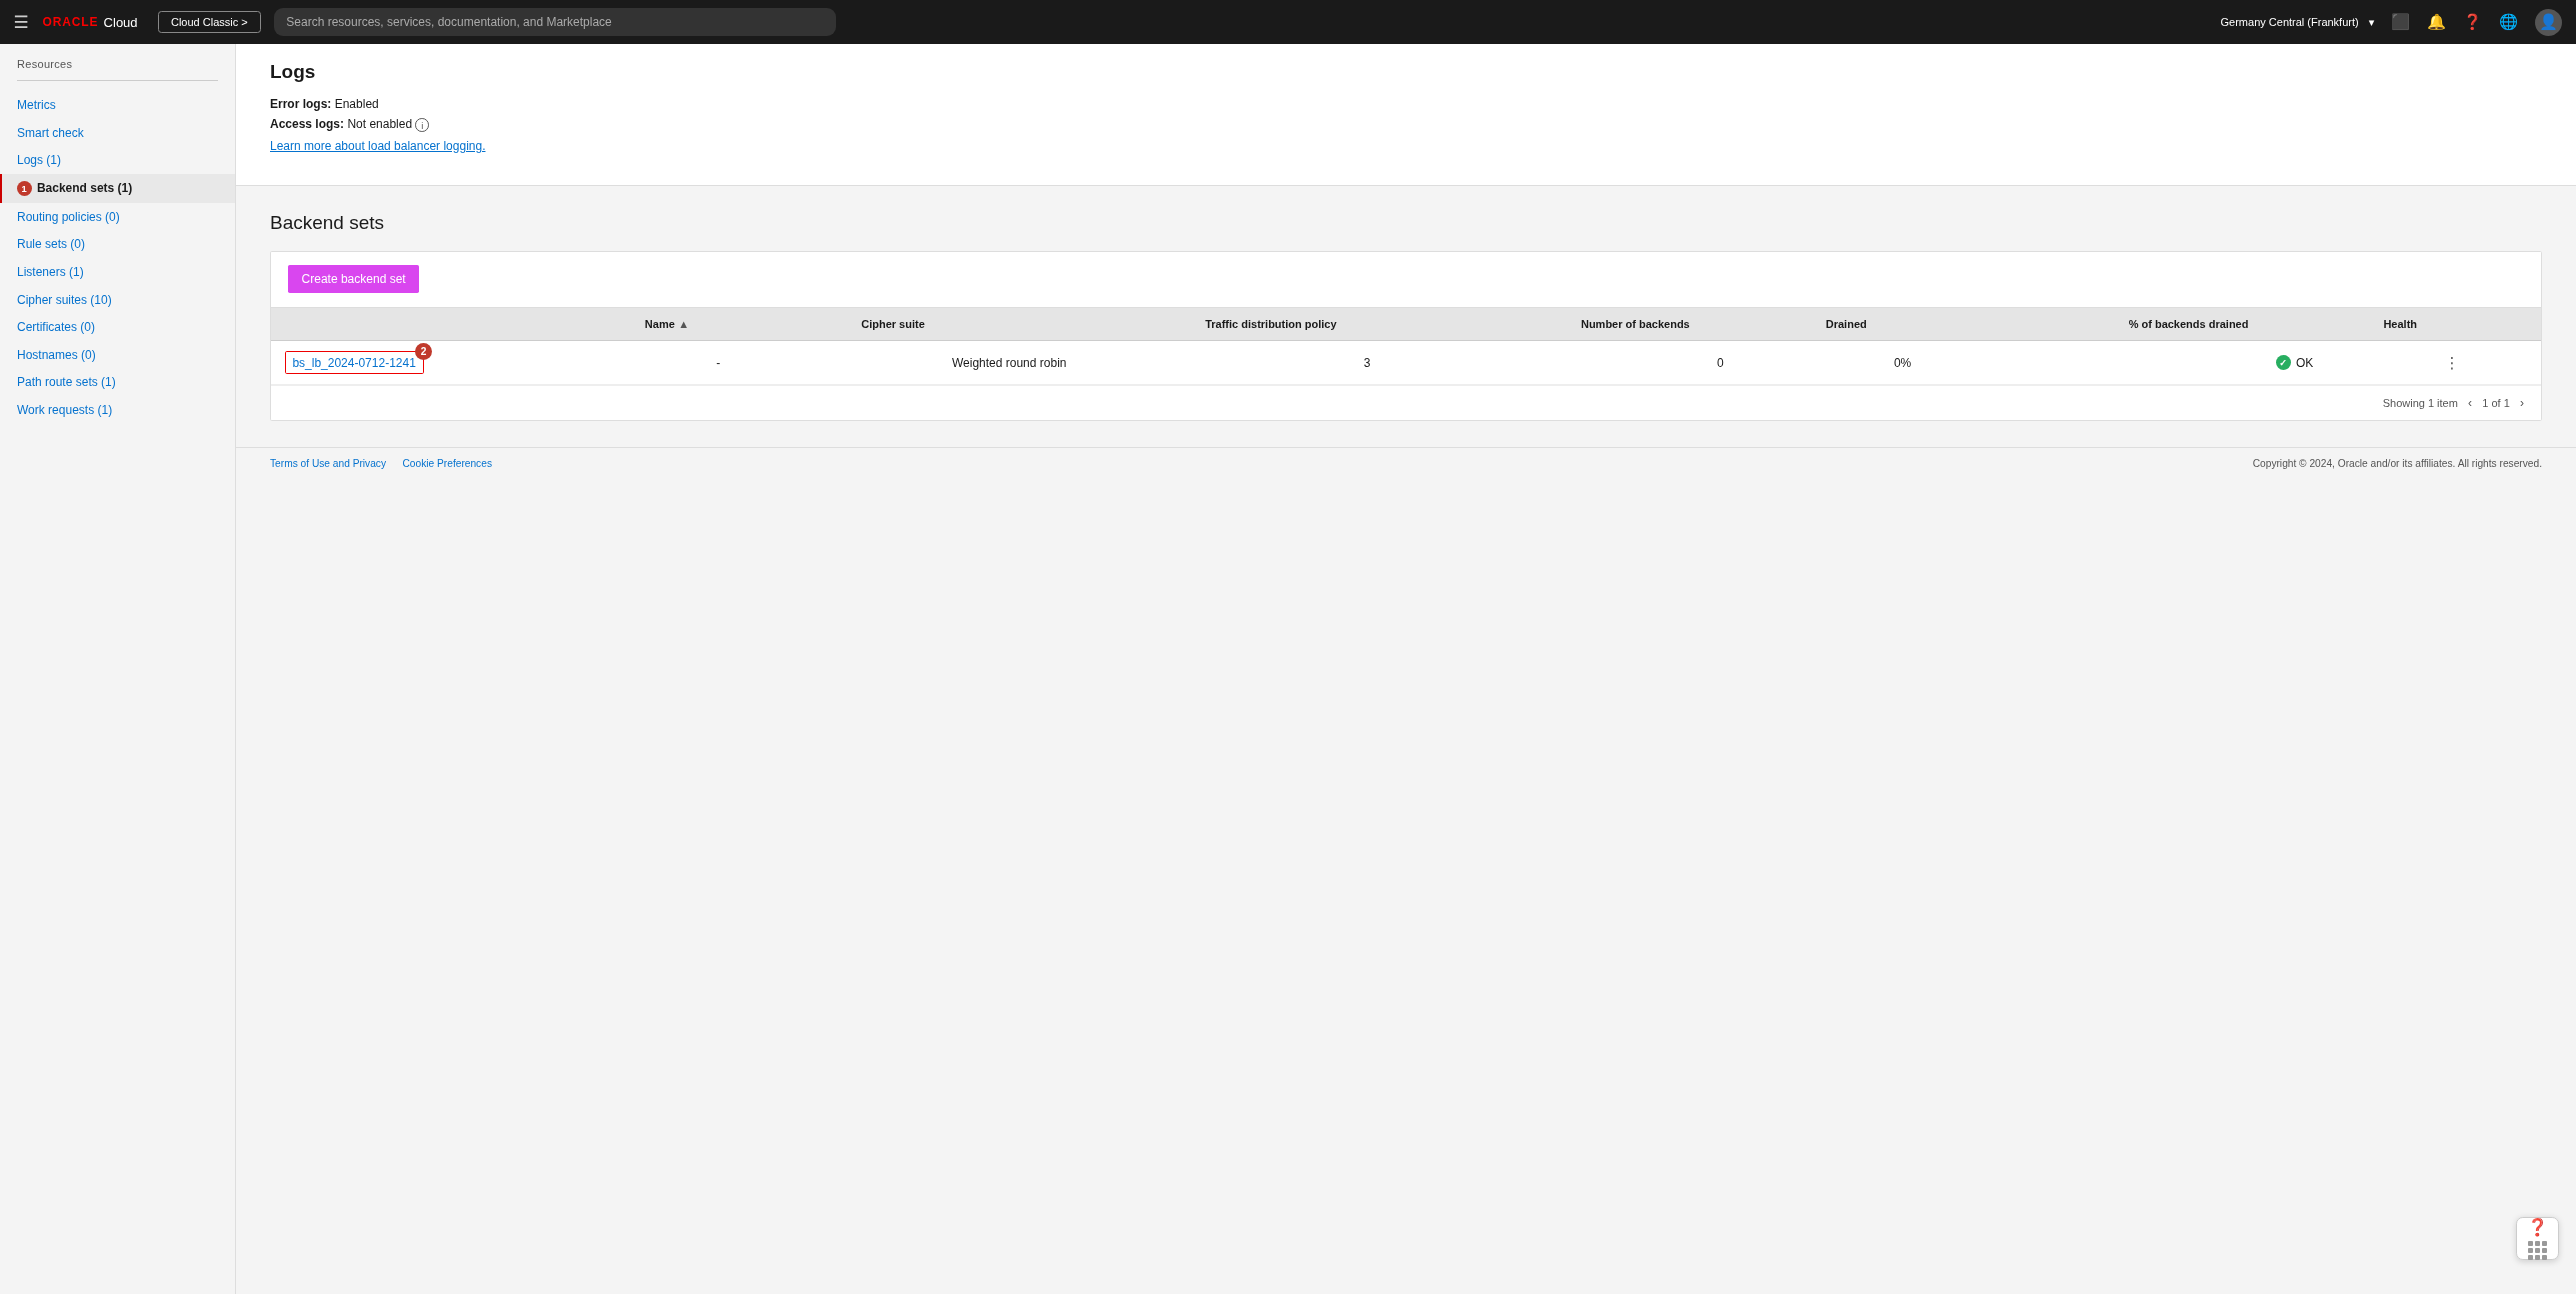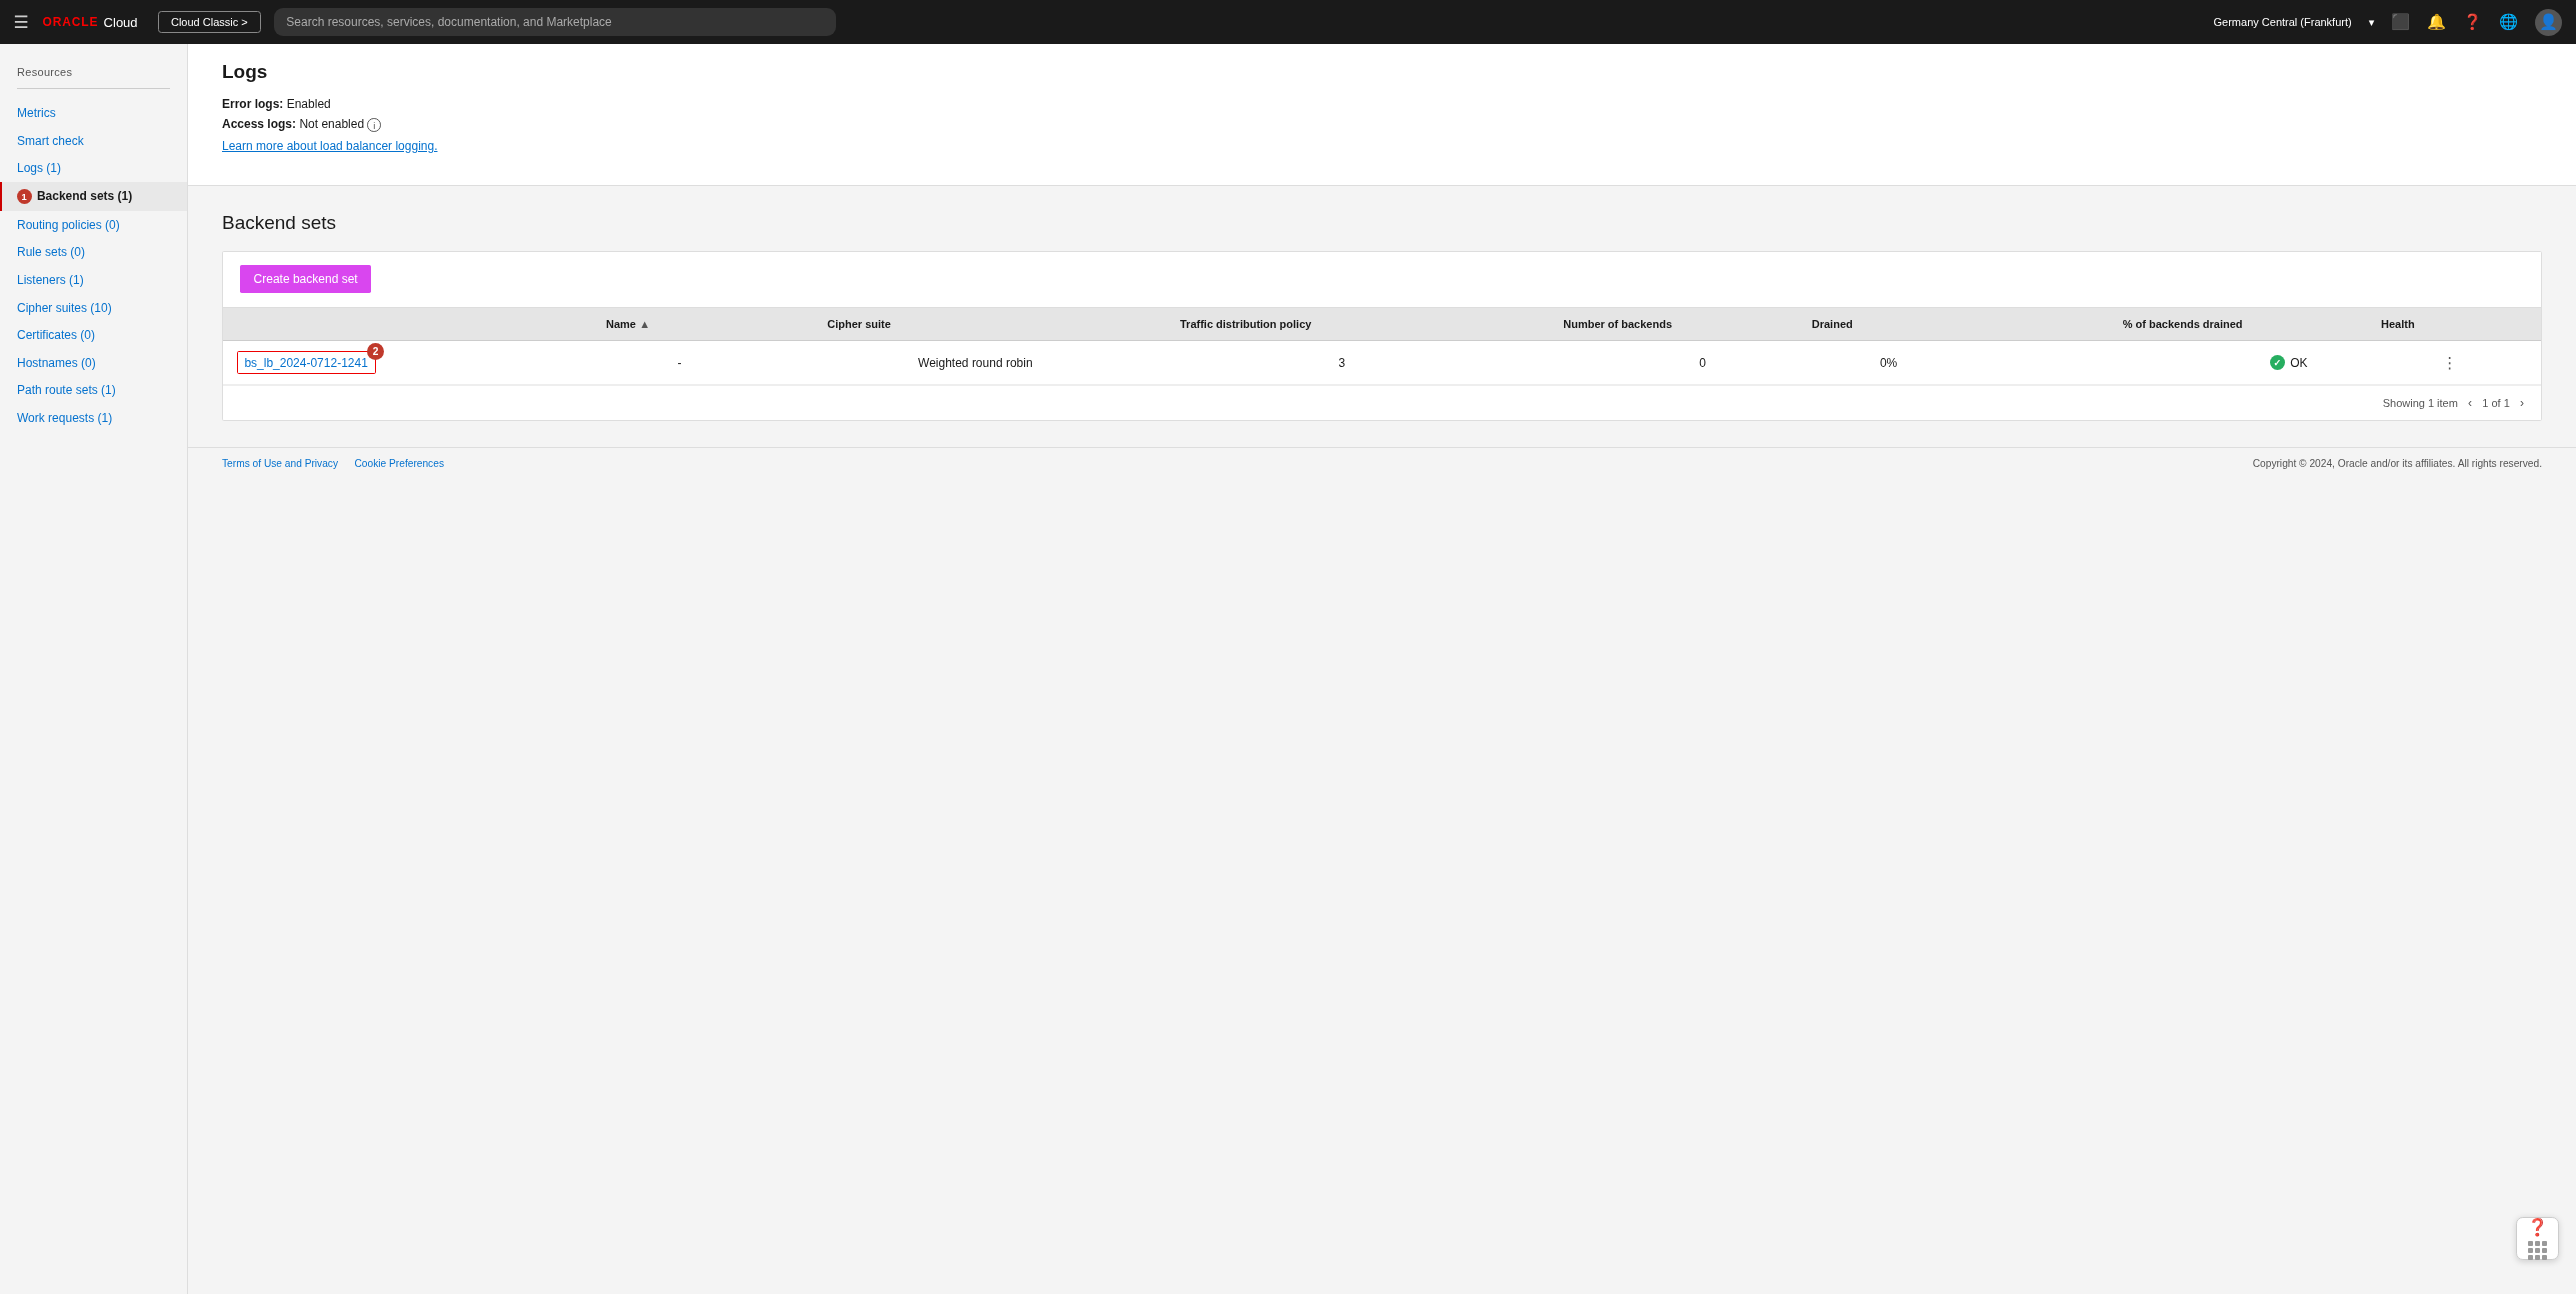--- a/index.html
+++ b/index.html
@@ -18,29 +18,29 @@
       border: 0.9px solid #888; background: transparent; color: #fff; padding: 4.3px 12px;
       border-radius: 3.4px; cursor: pointer; font-size: 11px; white-space: nowrap;
       display: flex; align-items: center; gap: 5.1px;
     }
     .search-bar {
       flex: 1; max-width: 562px; background: #333; border: none; border-radius: 9px;
       color: #fff; padding: 6.8px 12px; font-size: 12px; outline: none;
     }
     .search-bar::placeholder { color: #aaa; }
     .nav-right { display: flex; align-items: center; gap: 17px; margin-left: auto; }
-    .region-selector { display: flex; align-items: center; gap: 17px; cursor: pointer; color: #fff; font-size: 11px; }
+    .region-selector { display: flex; align-items: center; gap: 10px; cursor: pointer; color: #fff; font-size: 11px; }
     .nav-icon { color: #ccc; font-size: 15.3px; cursor: pointer; }
     .avatar { width: 27px; height: 27px; border-radius: 50%; background: #555; display: flex; align-items: center; justify-content: center; cursor: pointer; }
 
     
     .main-layout { display: flex; margin-top: 44px; min-height: calc(100vh - 44px); }
 
     
-    .sidebar { width: 188px; background: #f4f4f4; padding: 22px 0; border-right: 0.9px solid #ddd; flex-shrink: 0; }
+    .sidebar { width: 236px; background: #f4f4f4; padding: 14px 0; border-right: 0.9px solid #ddd; flex-shrink: 0; }
     .sidebar-resources-label { font-size: 11px; color: #555; padding: 0 17px 10.2px; font-weight: 500; letter-spacing: 0.3px; }
     .sidebar-divider { height: 0.9px; background: #ccc; margin: 0 17px 10.2px; }
     .sidebar-item {
       padding: 6.8px 17px; color: #0572ce; font-size: 12px; cursor: pointer;
       display: flex; align-items: center; gap: 5.1px;
     }
     .sidebar-item.active {
       font-weight: 700; color: #1a1a1a; border-left: 2.6px solid #c00; padding-left: 14.5px;
       background: #e8e8e8;
     }

